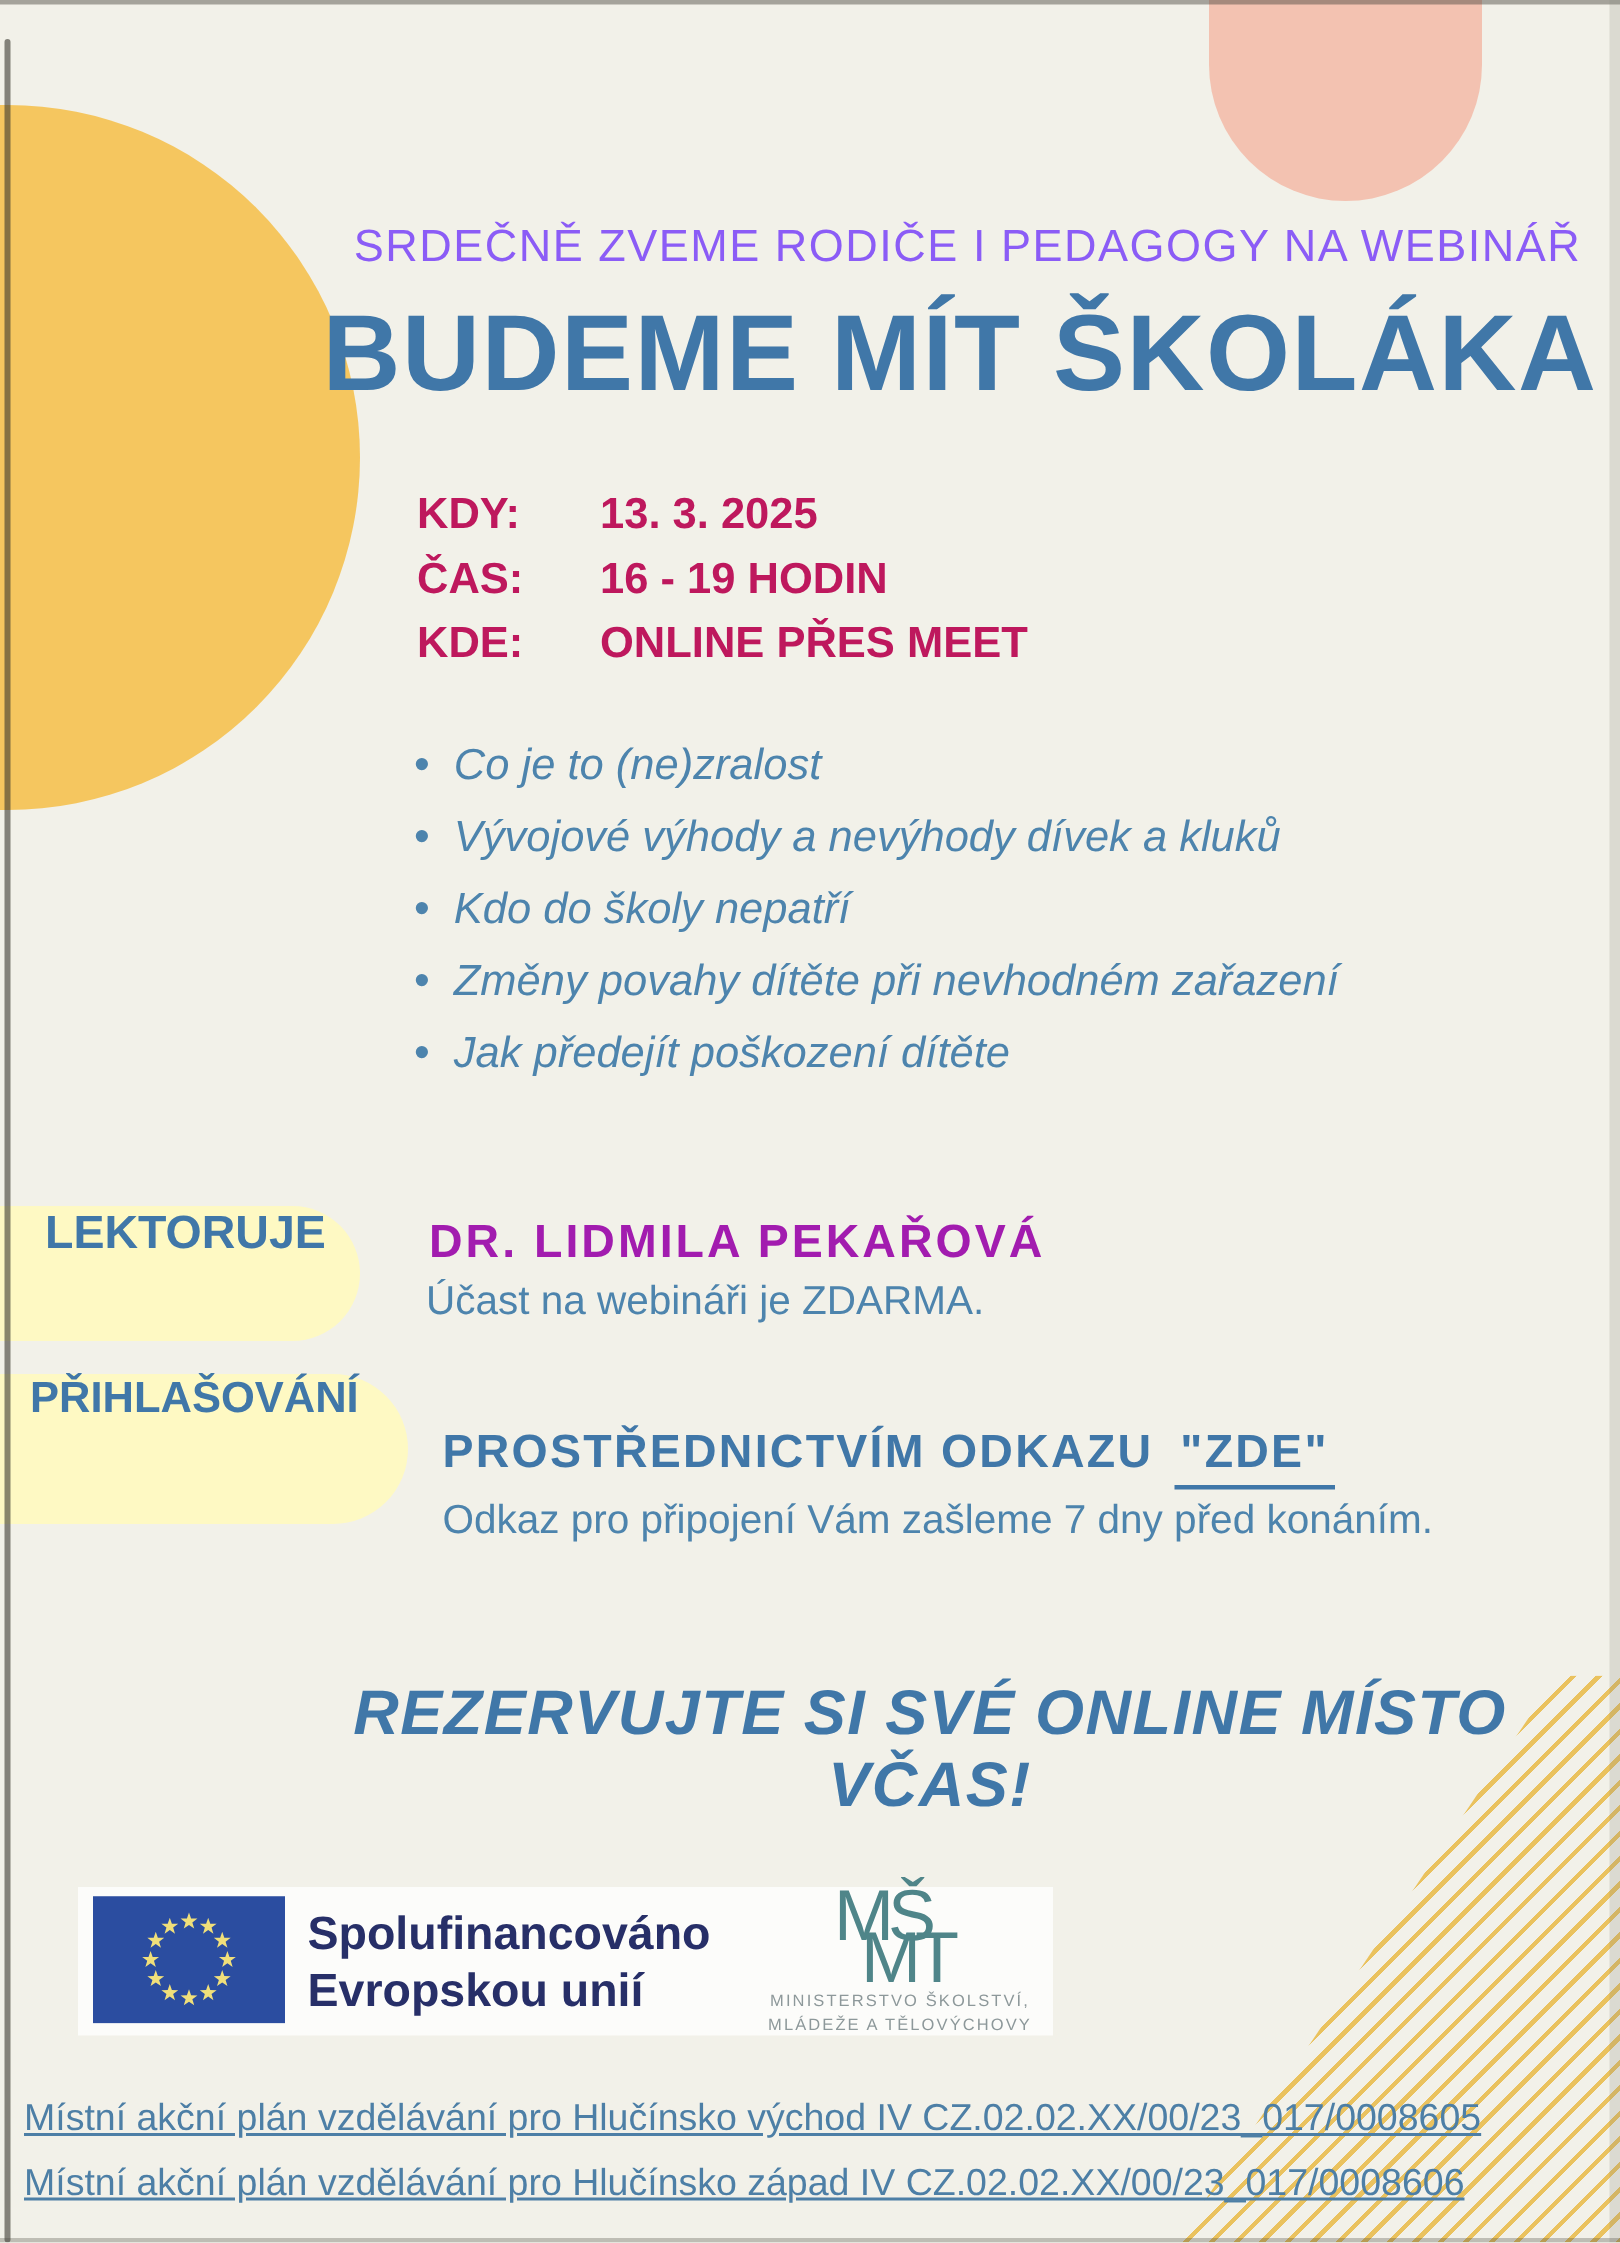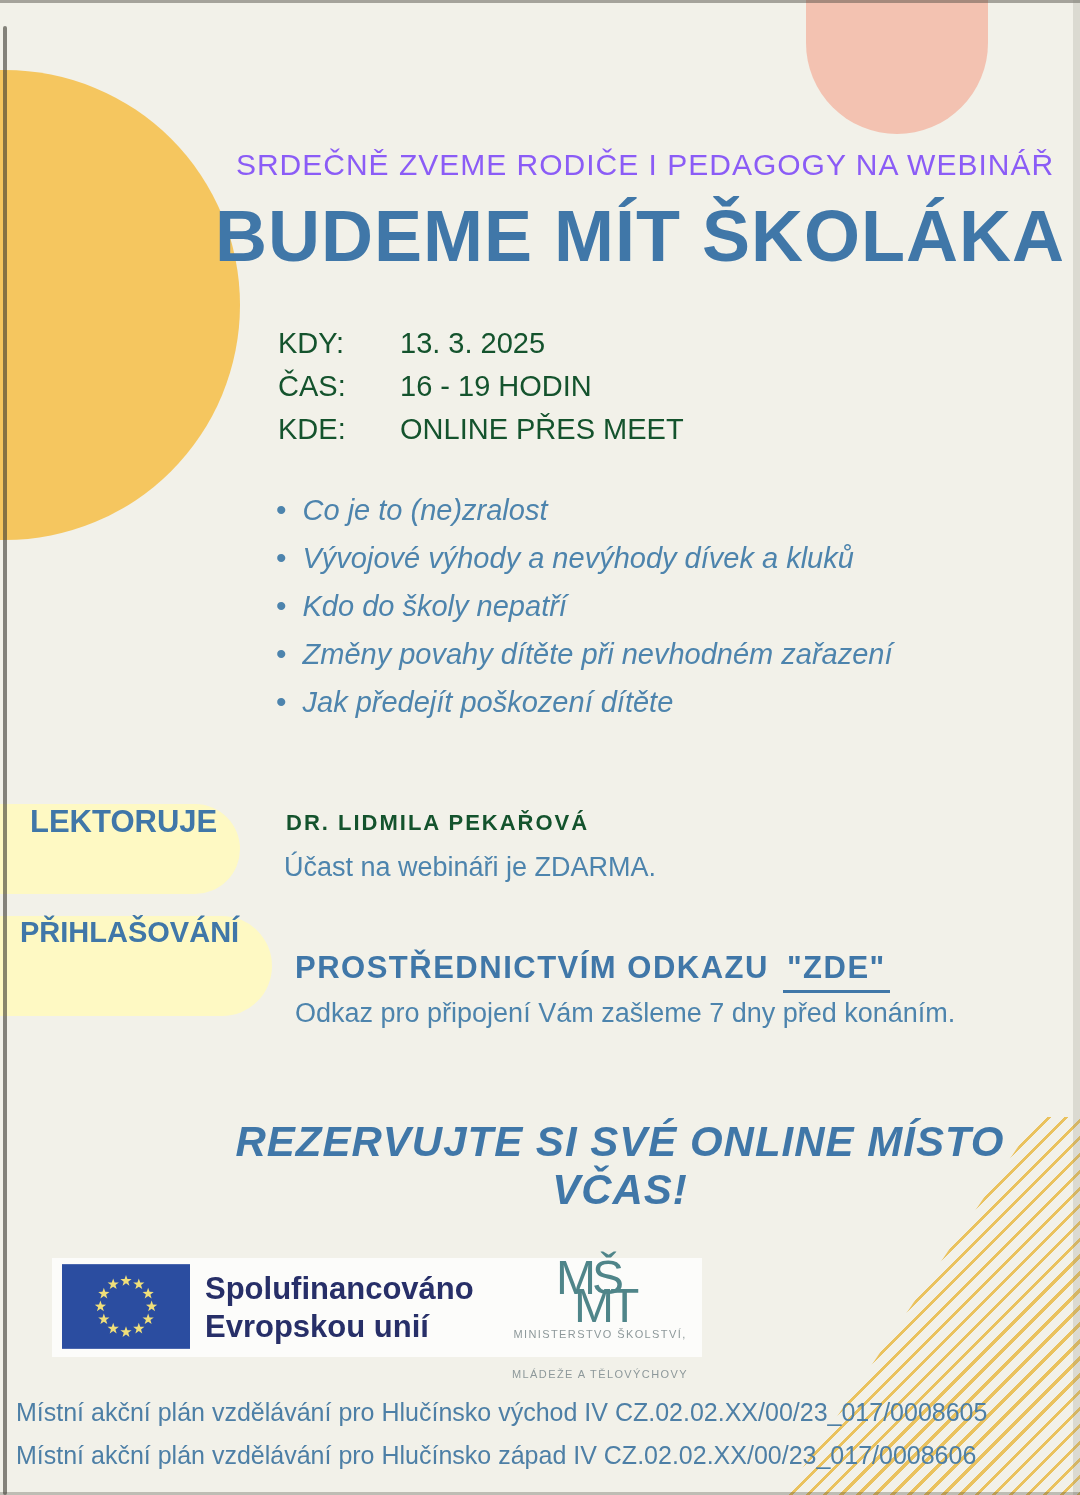--- a/index.html
+++ b/index.html
@@ -22,38 +22,38 @@
   .edge-top{position:absolute;left:0;top:0;right:0;height:3px;background:rgba(70,68,60,.45);}
   .edge-right{position:absolute;right:0;top:0;bottom:0;width:7px;background:rgba(135,135,125,.22);}
   .edge-bottom{position:absolute;left:0;right:0;bottom:0;height:3px;background:rgba(70,68,60,.3);}
 
   
   .kicker{position:absolute;left:210px;top:148px;width:870px;text-align:center;
     font-size:30px;letter-spacing:1px;color:#8b5cf6;}
   .title{position:absolute;left:200px;top:200px;width:880px;text-align:center;margin:0;
     font-size:72px;font-weight:bold;letter-spacing:1px;color:#4077a8;line-height:1;}
 
-  .details{position:absolute;left:278px;top:322px;color:#14532d;font-weight:normal;font-size:29px;}
+  .details{position:absolute;left:278px;top:322px;color:#be185d;font-weight:bold;font-size:29px;}
   .detail-row{display:flex;height:43px;align-items:center;}
   .detail-label{width:122px;}
 
   .topics{position:absolute;left:276px;top:486px;margin:0;padding:0;list-style:none;
     color:#4d84ad;font-size:29px;font-style:italic;}
   .topics li{height:48px;display:flex;align-items:center;}
   .topics li::before{content:"\2022";font-style:normal;margin-right:16px;font-size:30px;}
 
   .badge{position:absolute;left:0;background:#fef9c3;display:flex;
     color:#4077a8;font-weight:bold;}
   .badge-lect{top:804px;width:240px;height:90px;border-radius:0 46px 46px 0;
     font-size:31px;padding-left:30px;box-sizing:border-box;}
   .badge-reg{top:916px;width:272px;height:100px;border-radius:0 50px 50px 0;
     font-size:29px;padding-left:20px;box-sizing:border-box;}
 
-  .lect-name{position:absolute;left:286px;top:810px;font-size:22px;font-weight:bold;
-    letter-spacing:2px;color:#14532d;}
+  .lect-name{position:absolute;left:286px;top:810px;font-size:31px;font-weight:bold;
+    letter-spacing:2px;color:#a21caf;}
   .lect-note{position:absolute;left:284px;top:852px;font-size:27px;color:#4d84ad;}
 
   .reg-line{position:absolute;left:295px;top:950px;font-size:31px;font-weight:bold;
     letter-spacing:1.5px;color:#4077a8;white-space:nowrap;}
   .reg-link{color:#4077a8;text-decoration:none;border-bottom:3px solid #4077a8;
     padding:0 4px 5px 4px;margin-left:14px;cursor:pointer;}
   .reg-note{position:absolute;left:295px;top:998px;font-size:27px;color:#4d84ad;}
 
   .cta{position:absolute;left:220px;top:1118px;width:800px;text-align:center;
     font-size:42px;font-weight:bold;font-style:italic;letter-spacing:1px;color:#4077a8;}
@@ -62,23 +62,23 @@
   .logo-band{position:absolute;left:52px;top:1258px;width:650px;height:99px;background:#fcfcfa;}
   .eu-flag{position:absolute;left:62px;top:1264px;width:128px;height:85px;}
   .eu-text{position:absolute;left:205px;top:1270px;font-size:31px;font-weight:bold;
     color:#272f68;line-height:38px;}
   .msmt{position:absolute;left:498px;top:1260px;width:204px;height:96px;color:#4f8589;}
   .msmt .ms{position:absolute;left:58px;top:-6px;font-size:48px;letter-spacing:-4px;line-height:1;}
   .msmt .mt{position:absolute;left:76px;top:22px;font-size:48px;letter-spacing:-4px;line-height:1;}
   .msmt-caption{position:absolute;left:0;width:204px;text-align:center;
     font-size:11px;letter-spacing:1.4px;color:#8d989a;}
   .msmt-caption.c1{top:68px;}
-  .msmt-caption.c2{top:84px;margin-top:24px;}
+  .msmt-caption.c2{top:84px;}
 
-  .footer-line{position:absolute;left:16px;font-size:25px;color:#4d7fa6;white-space:nowrap;}
+  .footer-line{position:absolute;left:16px;font-size:25px;color:#4d7fa6;white-space:nowrap;text-decoration:underline;}
   .footer-line.f1{top:1398px;}
   .footer-line.f2{top:1441px;}
 </style>
 </head>
 <body>
 
 <div class="poster">
 
   <div class="yellow-circle"></div>
   <div class="pink-capsule"></div>

